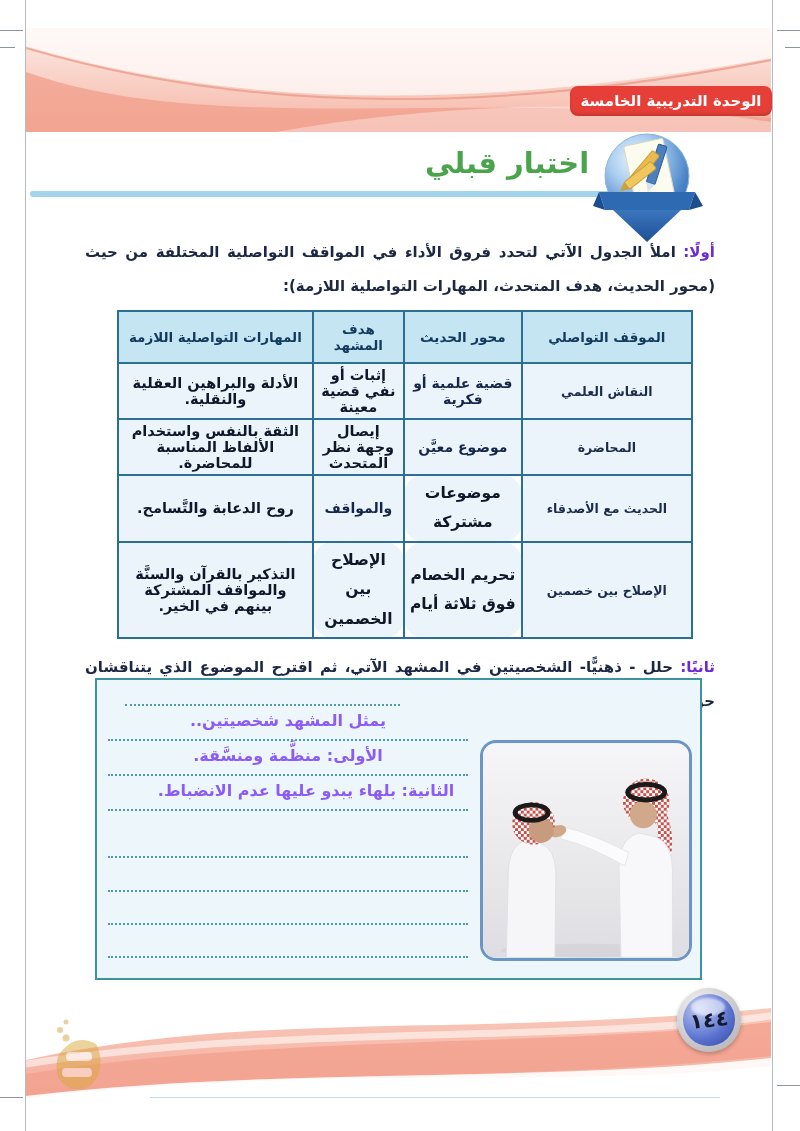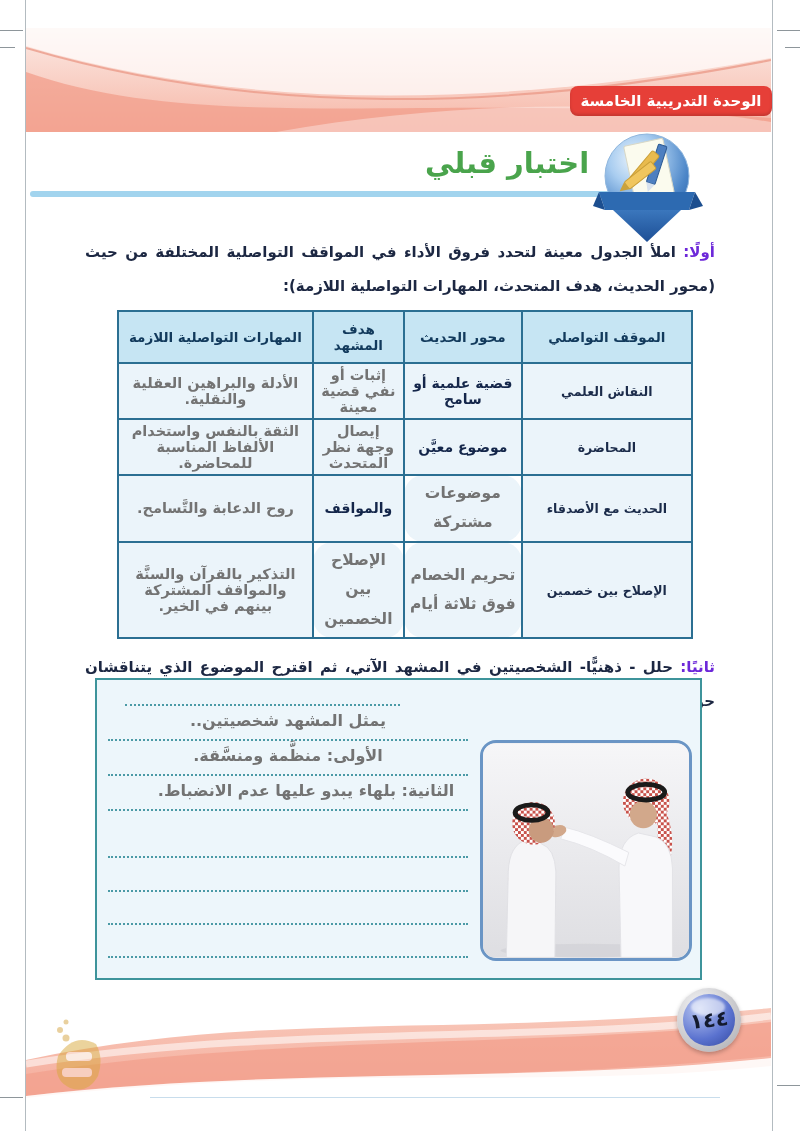--- a/index.html
+++ b/index.html
@@ -22,27 +22,27 @@
     line-height:2.25;margin:0;}
   .para .lbl{color:#6d28d9;}
   
   table.pretest{border-collapse:collapse;table-layout:fixed;width:576px;direction:rtl;}
   table.pretest th, table.pretest td{border:2px solid #2b6f92;text-align:center;
     vertical-align:middle;padding:3px 5px;}
   table.pretest th{background:#c6e5f3;color:#123a5c;font-size:13.5px;font-weight:bold;}
   table.pretest td{background:#ebf4fa;}
   td.sit{font-size:12.5px;font-weight:bold;color:#1b2b4a;}
   td.print{font-size:14px;font-weight:bold;color:#14264a;}
-  td.ans{font-size:14.5px;font-weight:bold;color:#737373;}
+  td.ans{font-size:14.5px;font-weight:bold;color:#0f172a;}
   td.ans.big{font-size:15.5px;line-height:1.9;border-radius:20px;}
   
   .scene-box{left:95px;top:678px;width:607px;height:302px;background:#edf6fb;
     border:2px solid #3e949b;box-sizing:border-box;}
   .dotline{height:0;border-bottom:2px dotted #4b9aa6;}
-  .ansline{direction:rtl;text-align:center;color:#737373;font-size:16px;font-weight:bold;}
+  .ansline{direction:rtl;text-align:center;color:#8b5cf6;font-size:16px;font-weight:bold;}
   .photo{left:480px;top:740px;width:212px;height:221px;border:3px solid #6a95c5;
     border-radius:16px;overflow:hidden;background:#ececef;box-sizing:border-box;}
   
   .pagenum{left:677px;top:988px;width:64px;height:64px;border-radius:50%;
     background:radial-gradient(circle at 35% 30%,#f4f4f5,#b5b5ba 85%);
     display:flex;align-items:center;justify-content:center;z-index:5;
     box-shadow:0 2px 4px rgba(0,0,0,.25);}
   .pagenum .inner{width:52px;height:52px;border-radius:50%;
     background:radial-gradient(circle at 32% 28%,#bcc9f2,#5a72cf 60%,#31479e);
     display:flex;align-items:center;justify-content:center;position:relative;overflow:hidden;}
@@ -118,21 +118,21 @@
     </g>
     <polygon points="6,62 102,62 96,80 12,80" fill="#2d6ab1"></polygon>
     <polygon points="6,62 12,80 0,76" fill="#1c4e8f"></polygon>
     <polygon points="102,62 110,76 96,80" fill="#1c4e8f"></polygon>
     <polygon points="20,80 88,80 54,112" fill="url(#gtri)"></polygon>
   </svg>
 </div>
 
 <p class="abs para" style="left:85px;top:236px;width:630px">
   <span class="lbl">أولًا:</span>
-  <span>املأ الجدول معينة لتحدد فروق الأداء في المواقف التواصلية المختلفة من حيث (محور الحديث، هدف المتحدث، المهارات التواصلية اللازمة):</span>
+  <span>املأ الجدول الآتي لتحدد فروق الأداء في المواقف التواصلية المختلفة من حيث (محور الحديث، هدف المتحدث، المهارات التواصلية اللازمة):</span>
 </p>
 
 <div class="abs" style="left:117px;top:310px">
   <table class="pretest">
     <colgroup>
         <col style="width:168px">
         <col style="width:116px">
         <col style="width:90px">
         <col style="width:192px">
       </colgroup>
@@ -140,21 +140,21 @@
       <tr style="height:52px">
         <th>الموقف التواصلي</th>
         <th>محور الحديث</th>
         <th>هدف المشهد</th>
         <th>المهارات التواصلية اللازمة</th>
       </tr>
     </thead>
     <tbody>
       <tr style="height:50px">
         <td class="sit">النقاش العلمي</td>
-        <td class="print">قضية علمية أو سامح</td>
+        <td class="print">قضية علمية أو فكرية</td>
         <td class="ans">إثبات أو نفي قضية معينة</td>
         <td class="ans">الأدلة والبراهين العقلية والنقلية.</td>
       </tr>
       <tr style="height:50px">
         <td class="sit">المحاضرة</td>
         <td class="print">موضوع معيَّن</td>
         <td class="ans">إيصال وجهة نظر المتحدث</td>
         <td class="ans">الثقة بالنفس واستخدام الألفاظ المناسبة للمحاضرة.</td>
       </tr>
       <tr style="height:64px">

